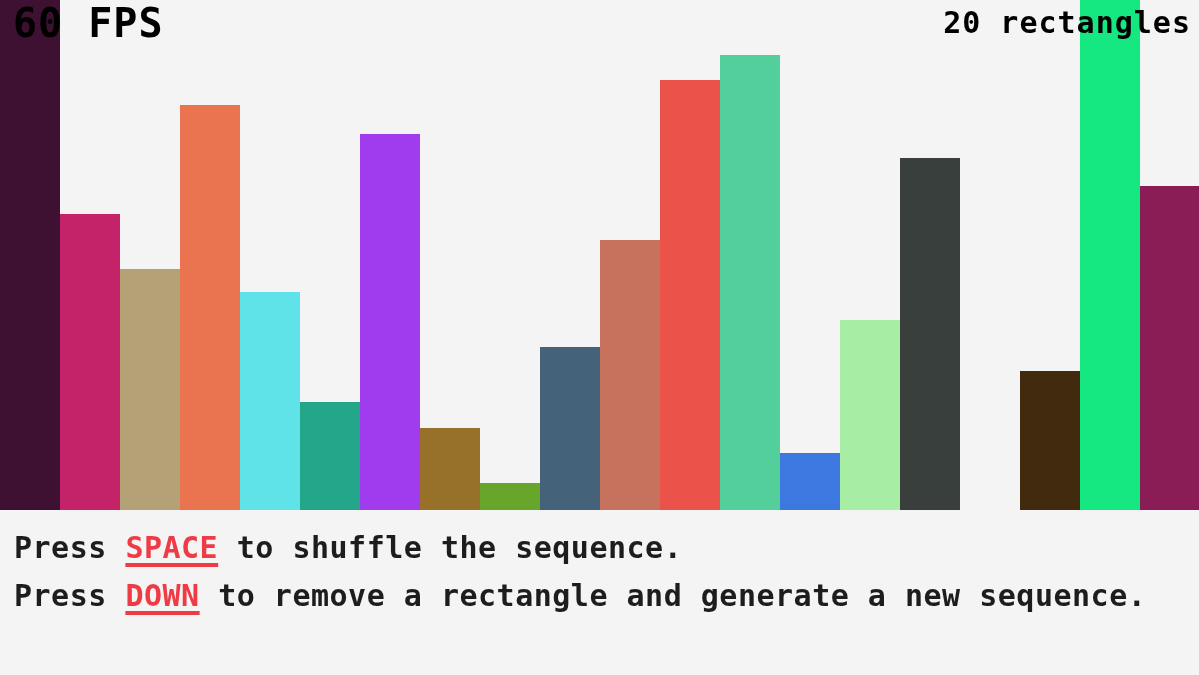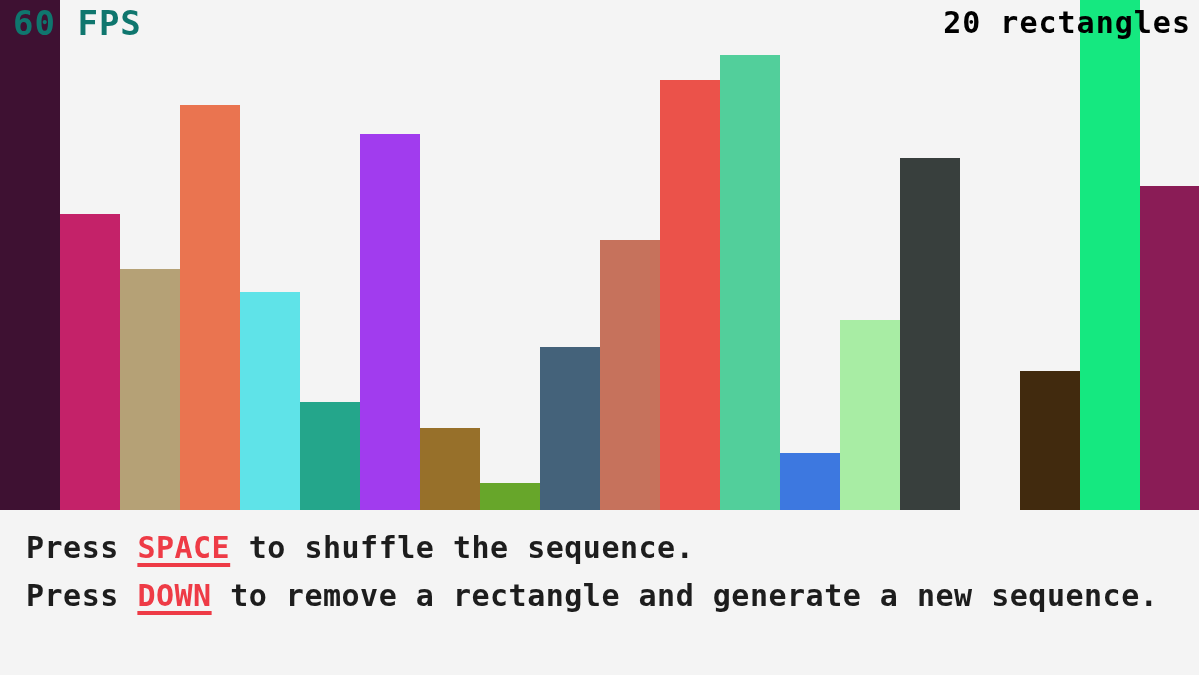--- a/index.html
+++ b/index.html
@@ -31,25 +31,25 @@
   .bar {
     position: absolute;
     bottom: 0;
   }
 
   
   #fps-counter {
     position: absolute;
     left: 13px;
     top: 8px;
-    font-size: 34px;
+    font-size: 40px;
     line-height: 30px;
     letter-spacing: 1px;
     font-weight: 700;
-    color: #0f766e;
+    color: #000000;
     white-space: nowrap;
     font-family: "DejaVu Sans Mono", "Liberation Mono", monospace;
   }
   #rect-count {
     position: absolute;
     right: 8px;
     top: 8px;
     font-size: 30px;
     line-height: 30px;
     letter-spacing: 1px;
@@ -60,21 +60,21 @@
   }
 
   
   #instructions {
     position: absolute;
     left: 0;
     top: 510px;
     width: 1199px;
     height: 165px;
     background: #f4f4f4;
-    padding: 14px 0 0 26px;
+    padding: 14px 0 0 14px;
     box-sizing: border-box;
   }
   .instruction-line {
     font-size: 30px;
     line-height: 48px;
     color: #1d1d1d;
     font-weight: 700;
     letter-spacing: 0.5px;
     white-space: nowrap;
     font-family: "DejaVu Sans Mono", "Liberation Mono", monospace;

